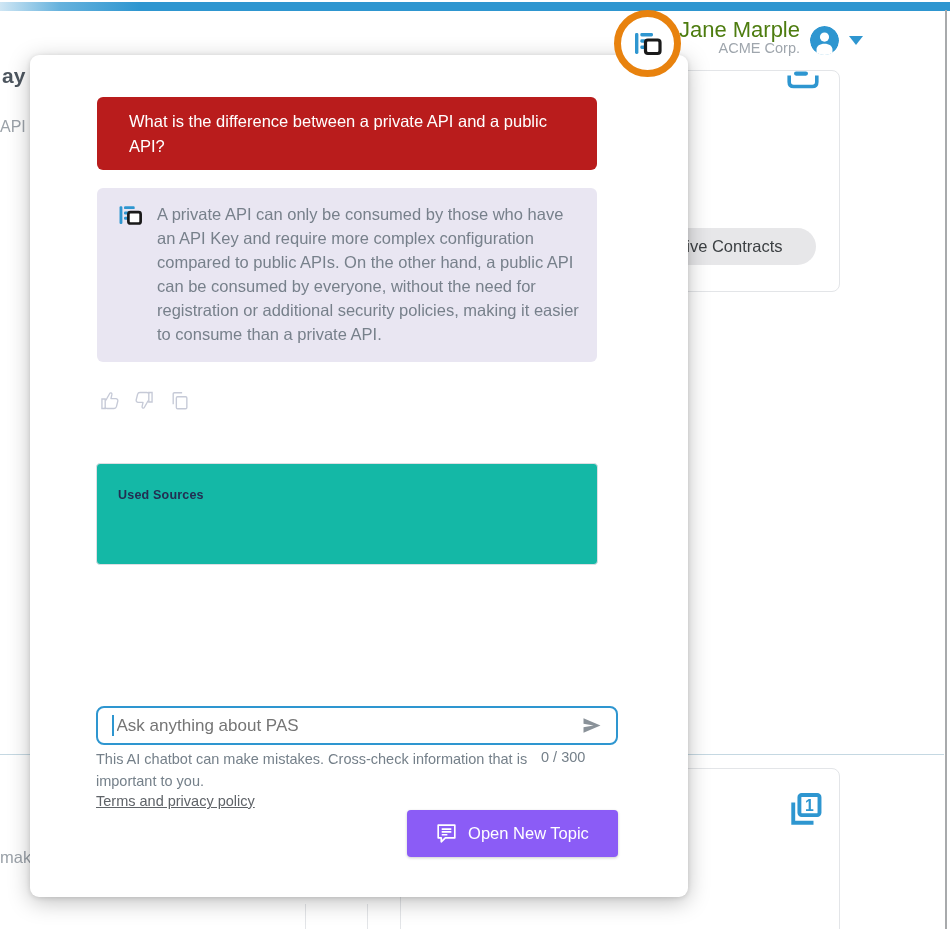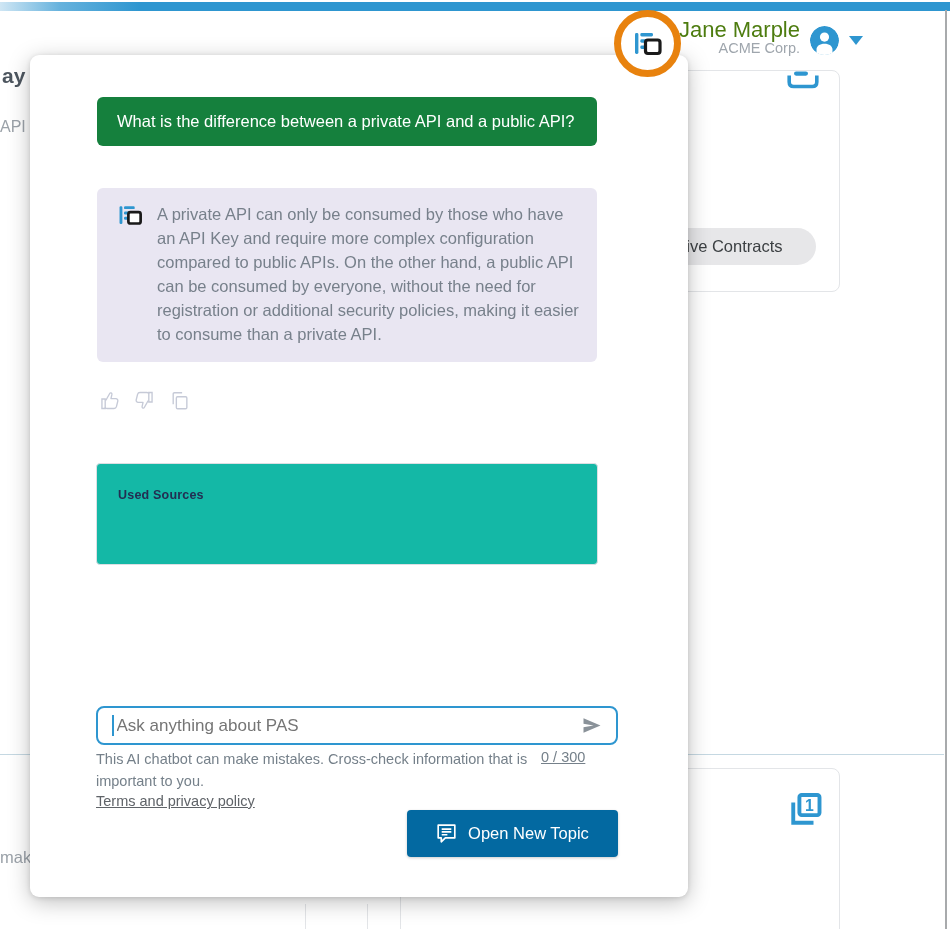--- a/index.html
+++ b/index.html
@@ -31,43 +31,43 @@
   .avatar { position:absolute; left:810px; top:26px; width:29px; height:29px; border-radius:50%; overflow:hidden; cursor:pointer; }
   .chevron { position:absolute; left:849px; top:36px; width:0; height:0;
              border-left:7px solid transparent; border-right:7px solid transparent; border-top:9px solid #2e96d0; cursor:pointer; }
   .launcher { position:absolute; left:614px; top:10px; width:67px; height:67px; border-radius:50%;
               background:#fff; border:7px solid #e8820e; display:flex; align-items:center; justify-content:center;
               z-index:30; cursor:pointer; }
 
   
   .modal { position:absolute; left:30px; top:55px; width:658px; height:842px; background:#fff;
            border-radius:9px; box-shadow:0 5px 22px rgba(0,0,0,.25), 0 1px 5px rgba(0,0,0,.12); z-index:10; }
-  .bubble-user { position:absolute; left:67px; top:42px; width:500px; background:#15803d; color:#fff;
-                 border-radius:6px; padding:12px 20px; font-size:16.5px; line-height:24.5px; }
+  .bubble-user { position:absolute; left:67px; top:42px; width:500px; background:#b91c1c; color:#fff;
+                 border-radius:6px; padding:12px 32px; font-size:16.5px; line-height:24.5px; }
   .bubble-bot { position:absolute; left:67px; top:133px; width:500px; background:#e9e6f2;
                 border-radius:6px; padding:14px 18px 16px 20px; display:flex; gap:13px; }
   .bubble-bot .bot-text { font-size:16.5px; line-height:24px; color:#77808b; }
   .bot-logo { flex:0 0 auto; width:27px; height:27px; }
   .msg-actions { position:absolute; left:69px; top:335px; display:flex; gap:14px; }
   .msg-actions .act { width:21px; height:21px; color:#c6cad7; cursor:pointer; background:none; border:none; padding:0; }
   .sources-card { position:absolute; left:66px; top:408px; width:502px; height:102px;
                   border:1px solid #dcdfe3; border-radius:4px; background:#14b8a6; padding:24px 21px 0 21px; }
   .sources-label { font-size:12.5px; font-weight:bold; color:#232e52; letter-spacing:.2px; }
   .source-item { margin-top:15px; font-size:17px; color:#4e5560; cursor:pointer; }
   .input-wrap { position:absolute; left:66px; top:651px; width:522px; height:39px; border:2.5px solid #2e96d0;
                 border-radius:8px; display:flex; align-items:center; padding:0 12px 0 14px; background:#fff; }
   .caret { width:1.5px; height:21px; background:#2e96d0; margin-right:3px; }
   .chat-input { flex:1; border:none; outline:none; font-size:17px; color:#3c4043; font-family:"Liberation Sans",sans-serif; background:transparent; }
   .chat-input::placeholder { color:#757575; opacity:1; }
   .send-btn { width:24px; height:24px; background:none; border:none; padding:0; cursor:pointer; }
   .disclaimer-row { position:absolute; left:66px; top:694px; width:522px; display:flex; justify-content:flex-start; align-items:flex-start; }
   .disclaimer { width:445px; font-size:14.5px; line-height:21.5px; color:#75808a; }
-  .counter { font-size:14.5px; color:#75808a;text-decoration:underline; }
+  .counter { font-size:14.5px; color:#75808a; }
   .terms { position:absolute; left:66px; top:738px; font-size:14.5px; color:#5f6368; text-decoration:underline; cursor:pointer; }
-  .new-topic { position:absolute; left:377px; top:755px; width:211px; height:47px; background:#0369a1; border:none;
+  .new-topic { position:absolute; left:377px; top:755px; width:211px; height:47px; background:#8b5cf6; border:none;
                border-radius:4px; color:#fff; font-size:16.5px; font-family:"Liberation Sans",sans-serif;
                display:flex; align-items:center; justify-content:center; gap:11px; cursor:pointer;
                box-shadow:0 1px 3px rgba(0,0,0,.2); }
 </style>
 </head>
 <body>
 
 <div class="stage">
 
   <div class="topbar"></div>

